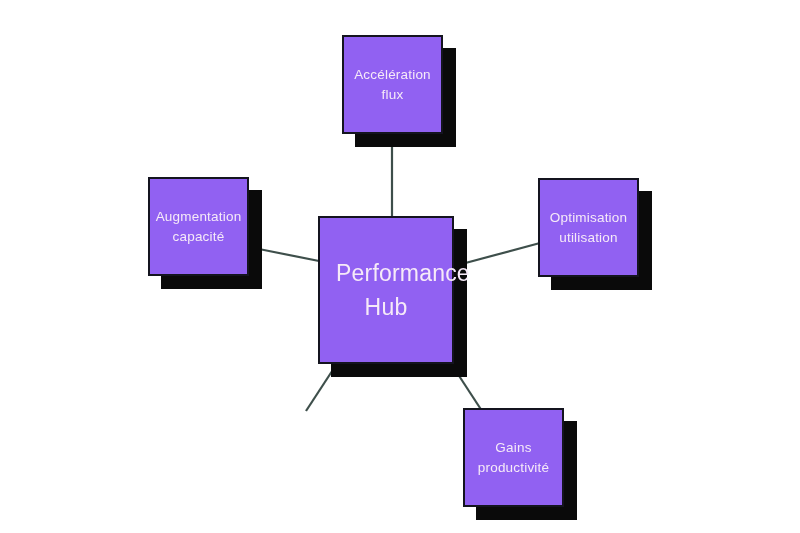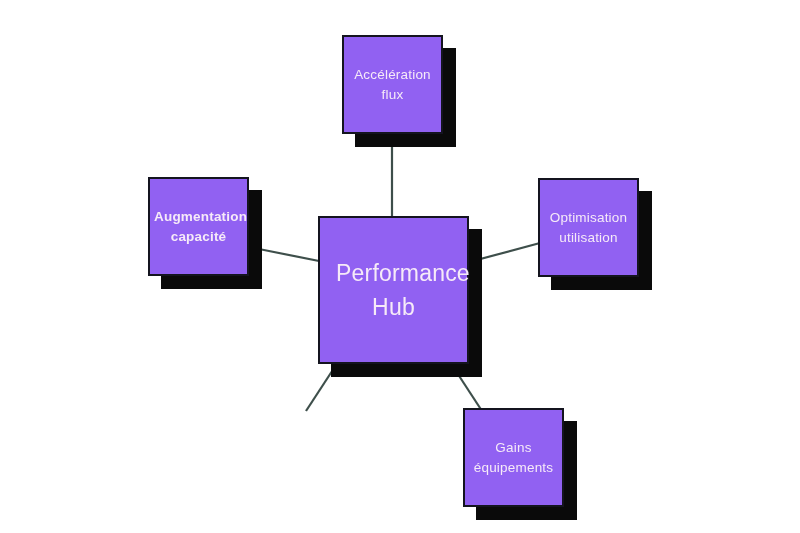--- a/index.html
+++ b/index.html
@@ -47,28 +47,28 @@
   }
   .node-satellite{
     width:101px;
     height:99px;
     font-size:13.5px;
     line-height:1.45;
     padding:4px;
   }
   .node-center{
     left:318px;top:216px;
-    width:151px;
+    width:136px;
     height:148px;
     font-size:23px;
     line-height:1.5;
     padding:16px;
   }
   .node-top{left:342px;top:35px;}
-  .node-left{left:148px;top:177px;font-weight:bold;}
+  .node-left{left:148px;top:177px;}
   .node-right{left:538px;top:178px;}
   .node-bottom-left{left:222px;top:408px;}
   .node-bottom-right{left:463px;top:408px;}
   .node-label{display:block;width:100%;}
 </style>
 </head>
 <body>
 
 <div class="canvas">
 
@@ -91,16 +91,16 @@
   <div class="node node-satellite node-left">
     <span class="node-label">Augmentation capacité</span>
   </div>
 
   <div class="node node-satellite node-right">
     <span class="node-label">Optimisation utilisation</span>
   </div>
 
 
   <div class="node node-satellite node-bottom-right">
-    <span class="node-label">Gains équipements</span>
+    <span class="node-label">Gains productivité</span>
   </div>
 
 </div>
 
 </body></html>

